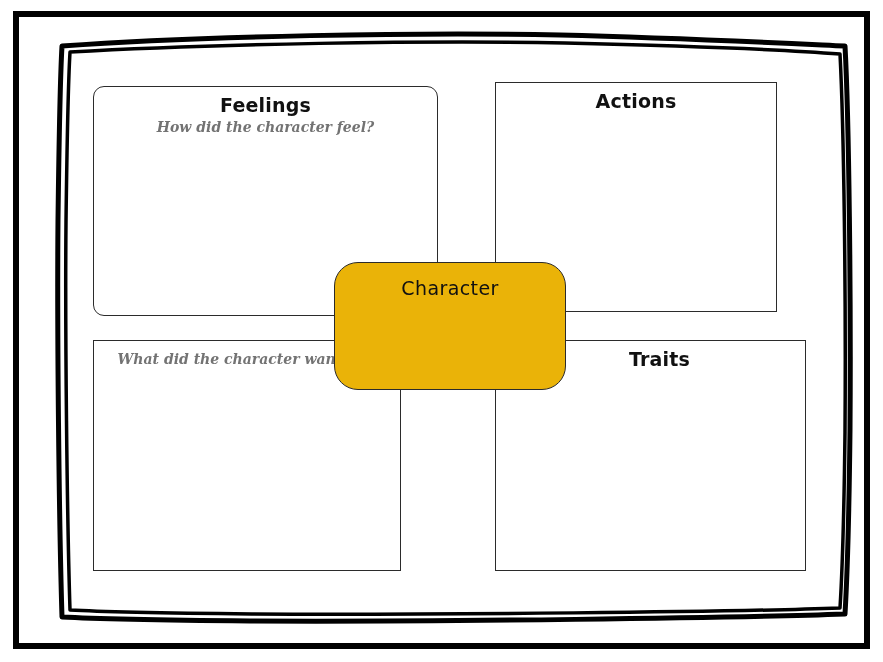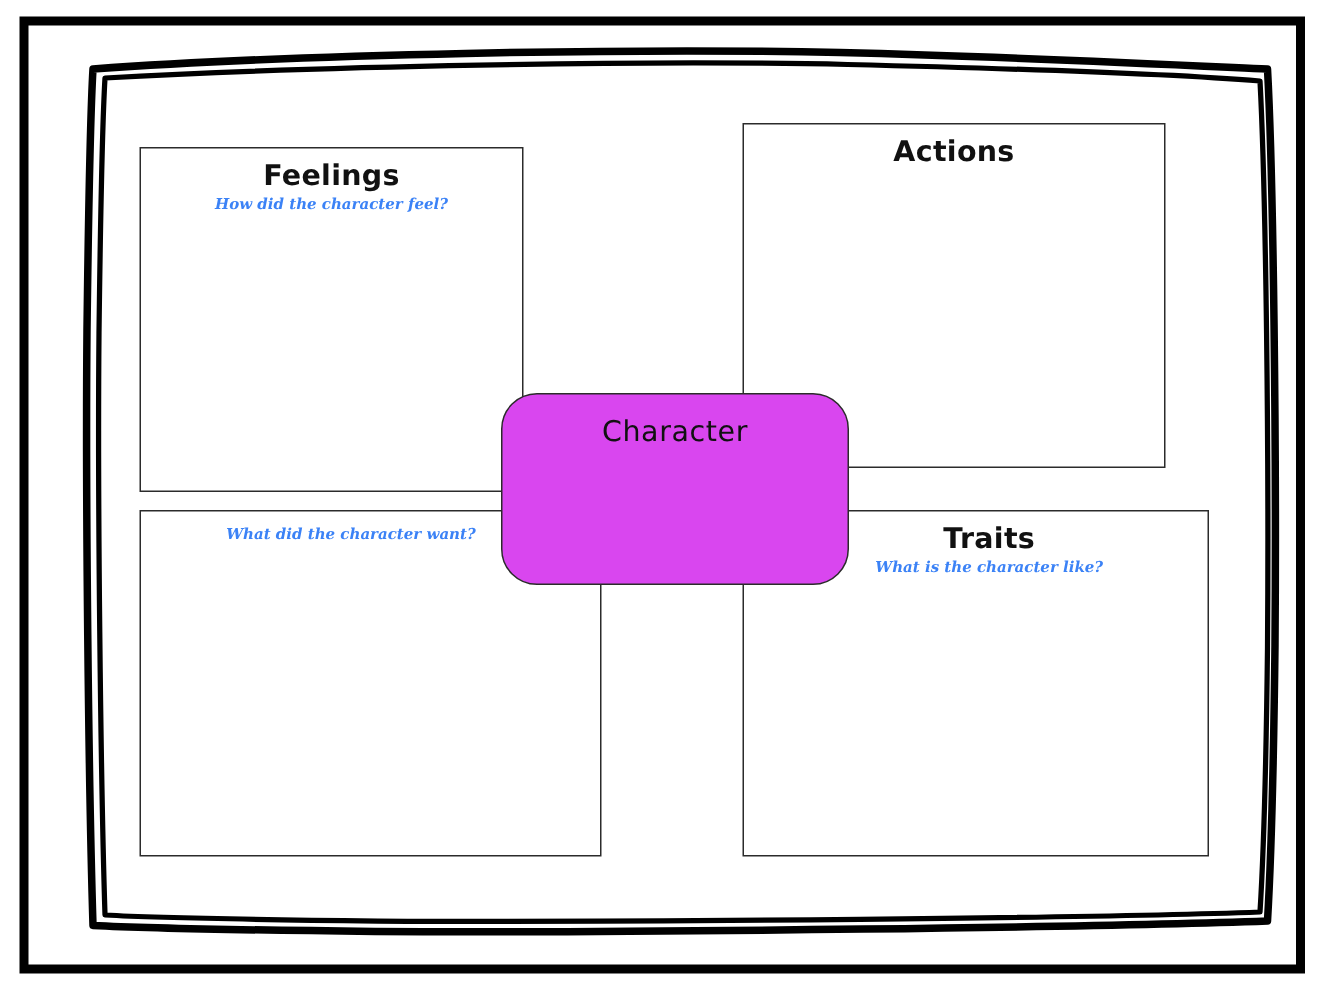--- a/index.html
+++ b/index.html
@@ -43,21 +43,21 @@
   }
 
   
   .quad {
     position: absolute;
     box-sizing: border-box;
     border: 1.5px solid #2b2b2b;
     background: #ffffff;
     text-align: center;
   }
-  .quad-tl { left: 93px;  top: 98px;  width: 256px; height: 230px; }
+  .quad-tl { left: 93px;  top: 86px;  width: 345px; height: 230px; border-radius: 11px; }
   .quad-tr { left: 495px; top: 82px;  width: 282px; height: 230px; }
   .quad-bl { left: 93px;  top: 340px; width: 308px; height: 231px; }
   .quad-br { left: 495px; top: 340px; width: 311px; height: 231px; }
 
   .quad-inner {
     padding-top: 8px;
   }
   
   .quad-bl .quad-inner { padding-right: 26px; }
   
@@ -69,38 +69,38 @@
     font-weight: 700;
     color: #111111;
     letter-spacing: 0.2px;
     line-height: 1.15;
     white-space: nowrap;
   }
   .quad-prompt {
     font-family: "DejaVu Serif", serif;
     font-style: italic;
     font-weight: 700;
-    font-size: 10px;
-    color: #3b82f6;
+    font-size: 14px;
+    color: #737373;
     line-height: 1.2;
     margin-top: 2px;
     white-space: nowrap;
   }
 
   
   .center-box {
     position: absolute;
     left: 334px;
     top: 262px;
     width: 232px;
     height: 128px;
     box-sizing: border-box;
     border: 1.5px solid #2b2b2b;
     border-radius: 24px;
-    background: #d946ef;
+    background: #eab308;
     text-align: center;
     z-index: 5;
   }
   .center-title {
     font-family: "DejaVu Sans", sans-serif;
     font-size: 19px;
     font-weight: 400;
     color: #111111;
     letter-spacing: 0.4px;
     padding-top: 14px;
@@ -152,21 +152,20 @@
 
   <div class="quad quad-bl">
     <div class="quad-inner">
       <div class="quad-prompt">What did the character want?</div>
     </div>
   </div>
 
   <div class="quad quad-br">
     <div class="quad-inner">
       <div class="quad-title">Traits</div>
-      <div class="quad-prompt">What is the character like?</div>
     </div>
   </div>
 
   <div class="center-box">
     <div class="center-title">Character</div>
   </div>
 
 </div>
 
 </body></html>

